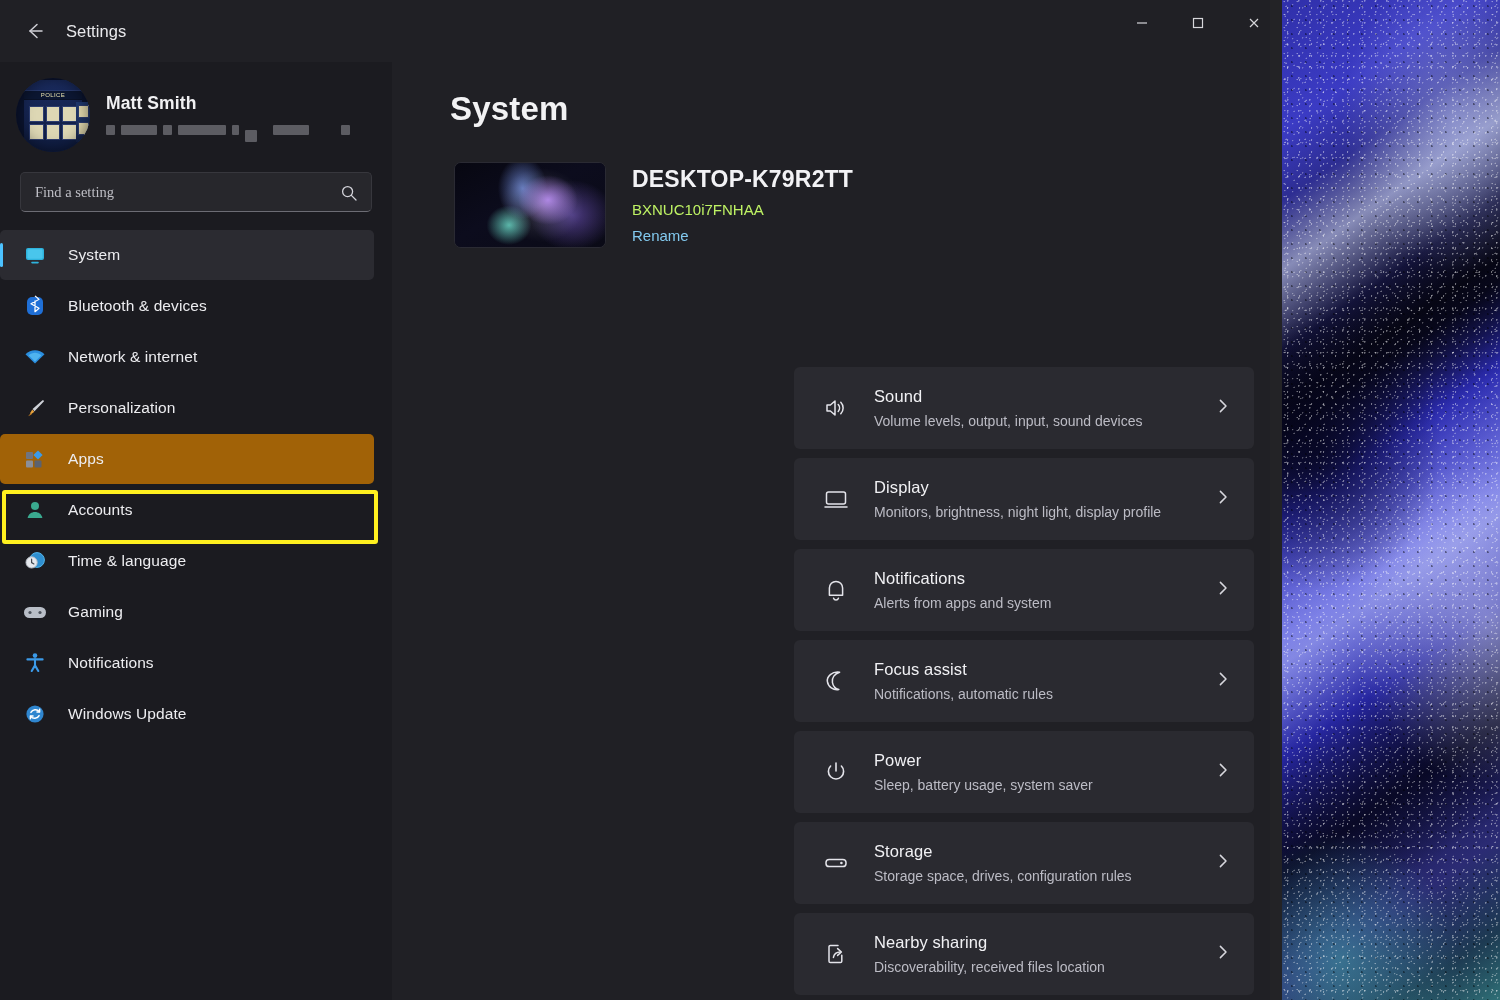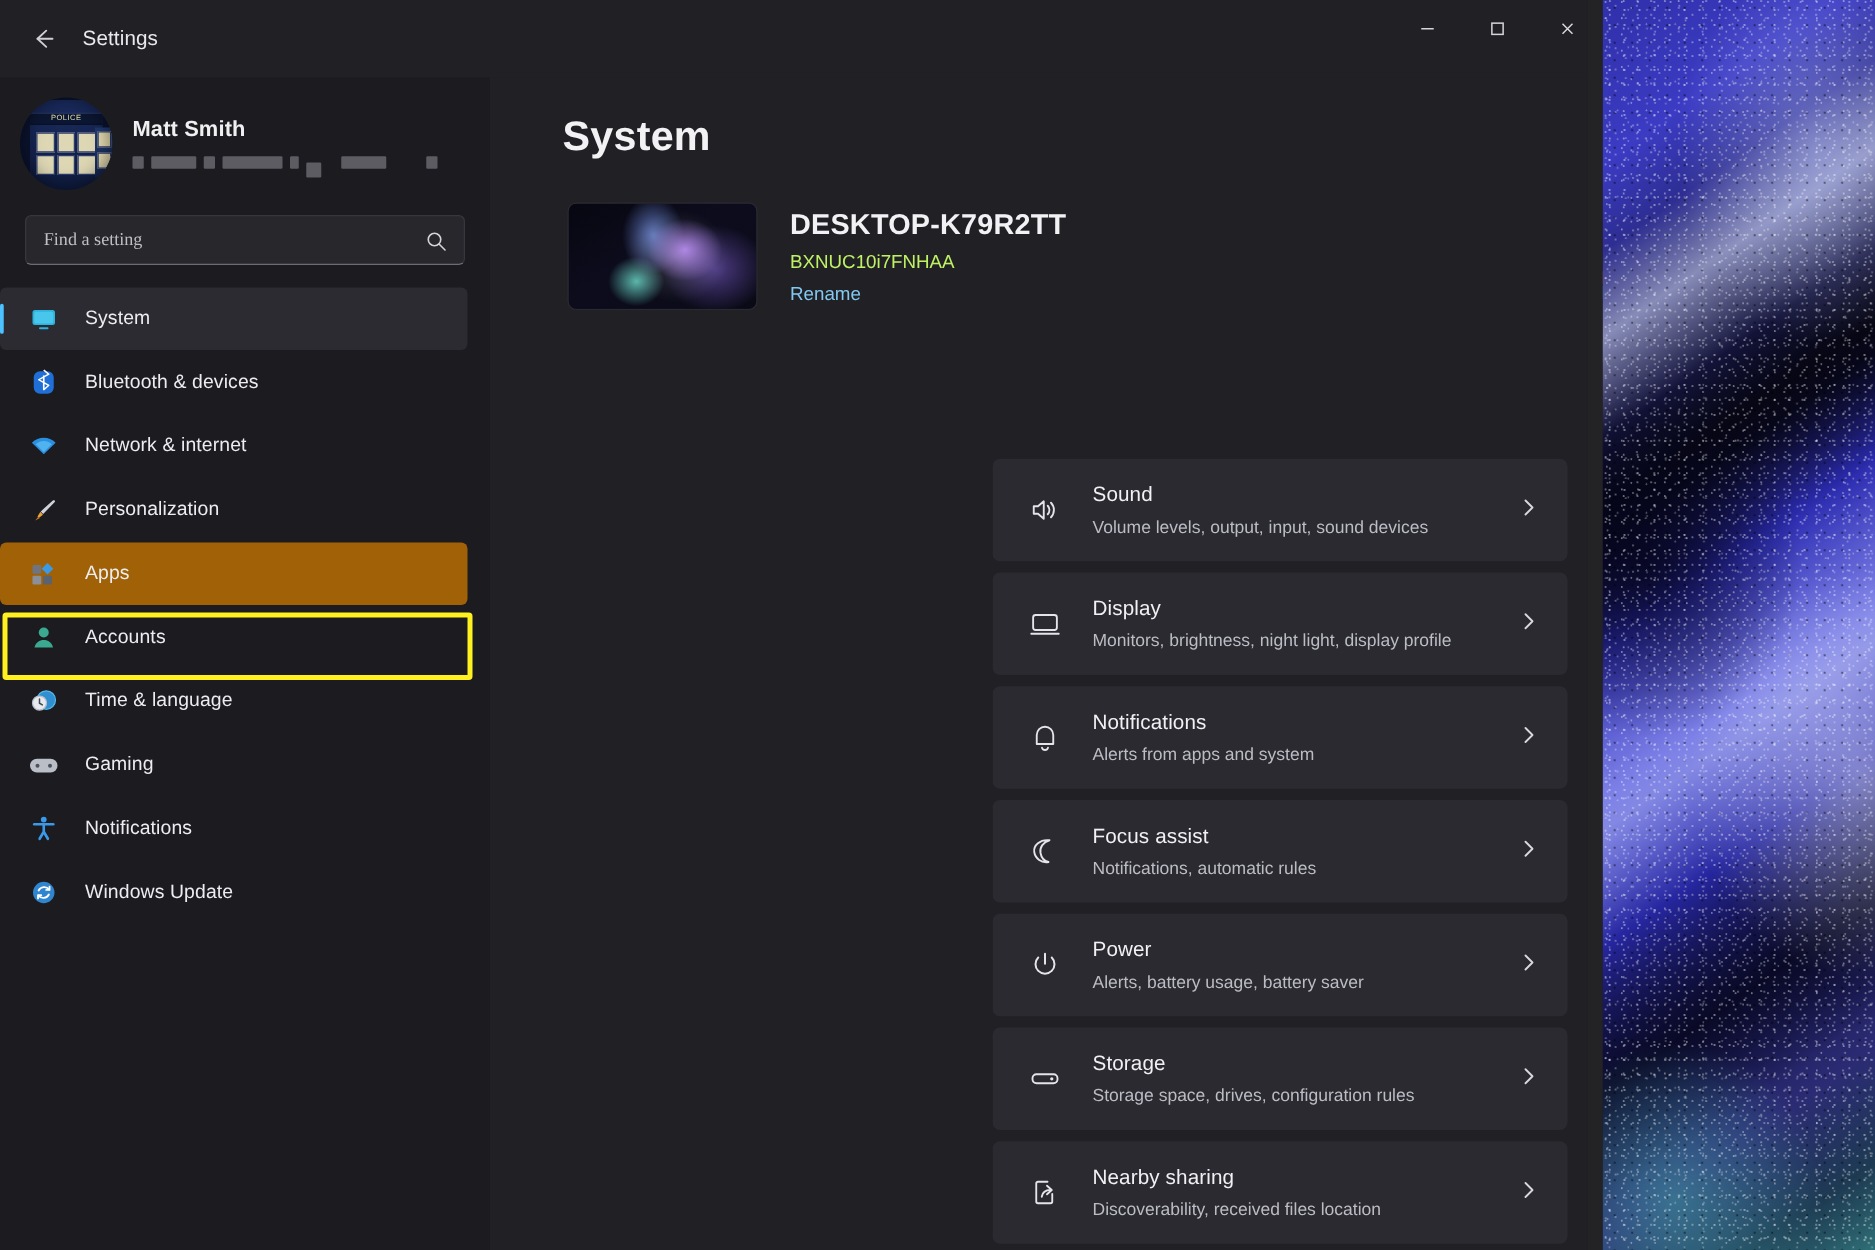--- a/index.html
+++ b/index.html
@@ -632,21 +632,21 @@
 
             <div class="card">
               <span class="card-ico">
                 <svg width="26" height="26" viewBox="0 0 26 26" fill="none">
                   <path d="M13 4v8" stroke="#e4e4ea" stroke-width="1.6" stroke-linecap="round"></path>
                   <path d="M18.4 7a7.6 7.6 0 11-10.8 0" stroke="#e4e4ea" stroke-width="1.6" stroke-linecap="round"></path>
                 </svg>
               </span>
               <span class="card-txt">
                 <span class="card-title" style="display:block">Power</span>
-                <span class="card-sub" style="display:block">Alerts, battery usage, battery saver</span>
+                <span class="card-sub" style="display:block">Sleep, battery usage, system saver</span>
               </span>
               <span class="chev">
                 <svg width="18" height="18" viewBox="0 0 18 18" fill="none">
                     <path d="M6.4 3.4L12 9l-5.6 5.6" stroke="#d8d8de" stroke-width="1.5" stroke-linecap="round" stroke-linejoin="round"></path>
                   </svg>
               </span>
             </div>
 
             <div class="card">
               <span class="card-ico">

